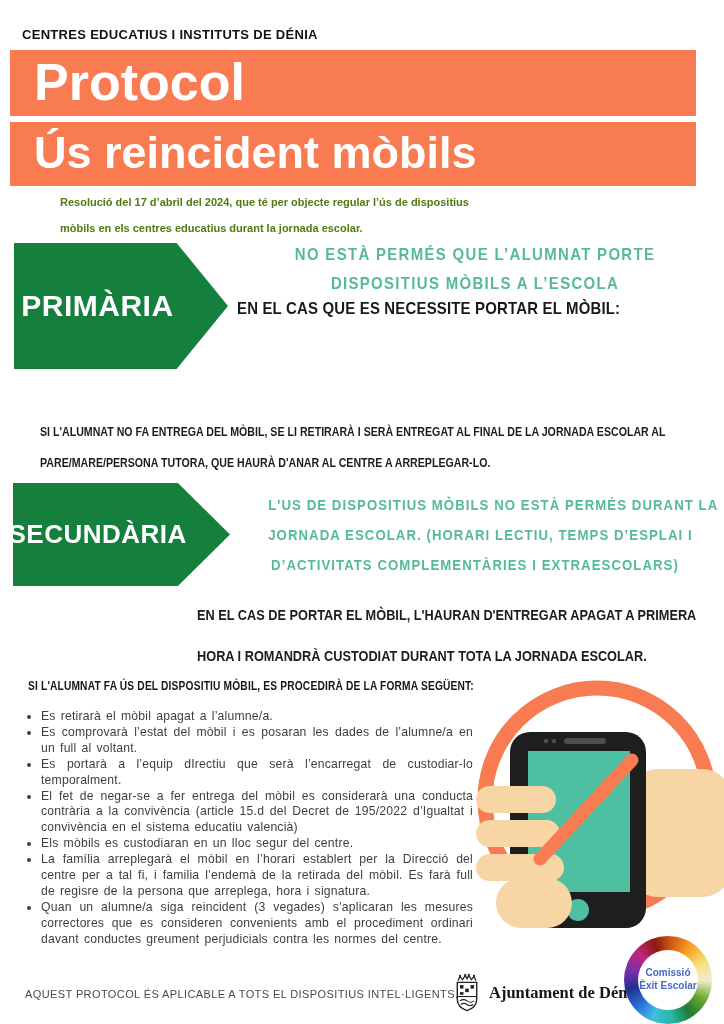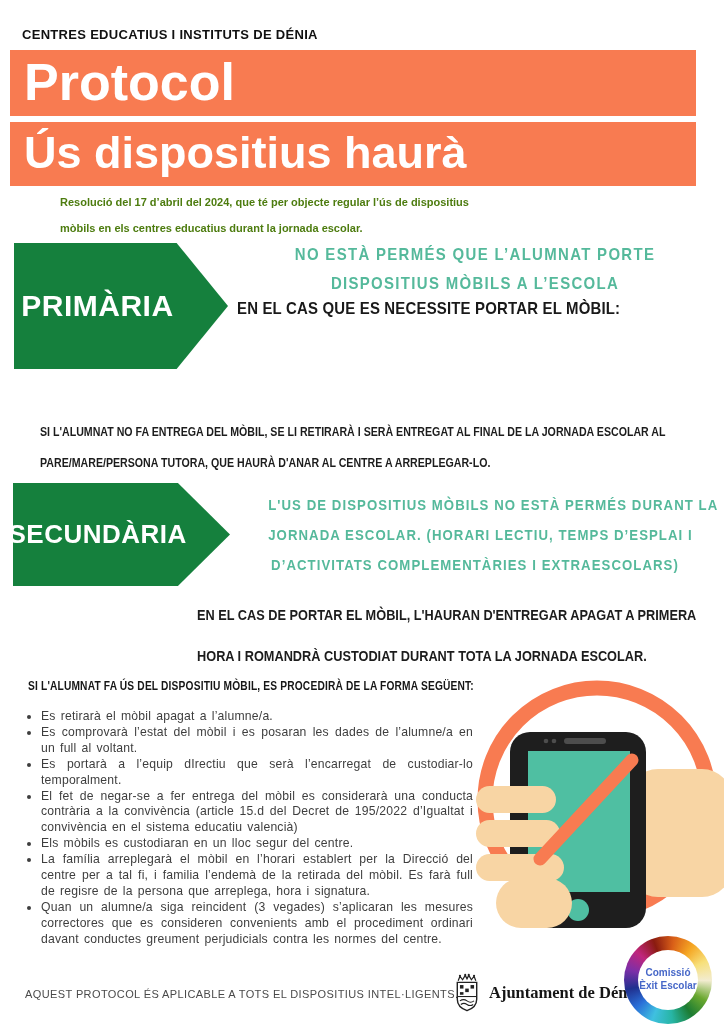--- a/index.html
+++ b/index.html
@@ -3,21 +3,21 @@
 <meta charset="utf-8">
 <style>
   html,body{margin:0;padding:0;background:#fff;}
   .poster{position:relative;width:724px;height:1024px;background:#ffffff;overflow:hidden;
           font-family:"Liberation Sans",sans-serif;border-radius:29px;}
 
   .kicker{position:absolute;left:22px;top:27px;font-size:13px;font-weight:bold;
           letter-spacing:.3px;color:#111;}
 
   .banner{position:absolute;left:10px;width:686px;background:#F87B51;color:#fff;
-          font-weight:bold;padding-left:14px;box-sizing:border-box;white-space:nowrap;}
+          font-weight:bold;padding-left:24px;box-sizing:border-box;white-space:nowrap;}
   .banner1{top:50px;height:66px;font-size:52px;line-height:64px;}
   .banner2{top:122px;height:64px;font-size:45px;line-height:62px;}
 
   .intro{position:absolute;left:60px;top:189px;font-size:11px;font-weight:bold;
          color:#4d7c0f;line-height:26px;}
   .intro div{white-space:nowrap;}
 
   .arrow{position:absolute;background:#15803d;color:#fff;font-weight:bold;
          display:flex;align-items:center;justify-content:center;
          clip-path:polygon(0 0,76% 0,100% 50%,76% 100%,0 100%);}
@@ -77,21 +77,21 @@
 <body>
 
 <div class="poster">
 
   <div class="kicker">CENTRES EDUCATIUS I INSTITUTS DE DÉNIA</div>
 
   <div class="banner banner1">
     <span>Protocol</span>
   </div>
   <div class="banner banner2">
-    <span>Ús dispositius haurà</span>
+    <span>Ús reincident mòbils</span>
   </div>
 
   <div class="intro">
     <div>Resolució del 17 d’abril del 2024, que té per objecte regular l’ús de dispositius</div>
     <div>mòbils en els centres educatius durant la jornada escolar.</div>
   </div>
 
   <div class="arrow arrow-primaria">
     <span>PRIMÀRIA</span>
   </div>

